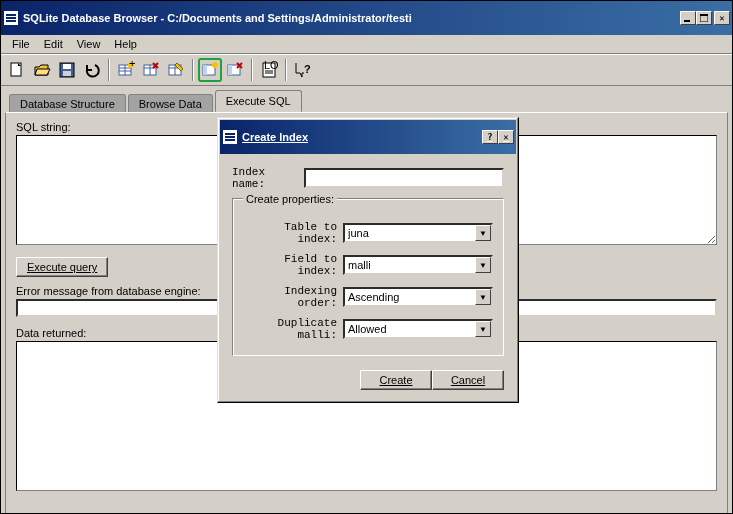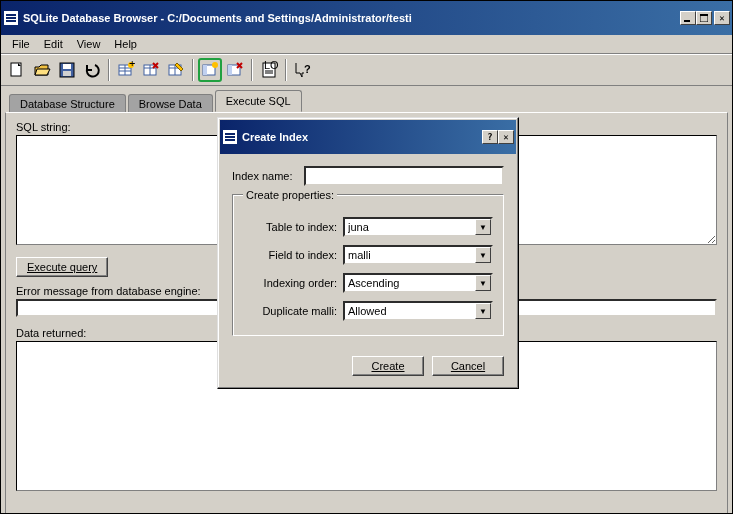--- a/index.html
+++ b/index.html
@@ -23,30 +23,30 @@
 .tab.active { background: #d4d0c8; border-bottom: 1px solid #d4d0c8; z-index: 2; font-weight: normal; padding: 4px 10px; top: 0; }
 
 .tab-content { border: 1px solid #808080; border-top: 1px solid #fff; margin: 0 4px; padding: 8px 10px; background: #d4d0c8; height: 428px; position: relative; }
 
 .field-label { margin-bottom: 2px; }
 .textarea-box { width: 100%; height: 100px; background: #fff; border: 1px inset #808080; border-top-color: #404040; border-left-color: #404040; }
 .btn { padding: 3px 10px; background: #d4d0c8; border: 1px solid #404040; border-top-color: #fff; border-left-color: #fff; box-shadow: inset -1px -1px 0 #808080; cursor: pointer; min-width: 72px; text-align: center; text-decoration: underline; }
 .text-input { height: 18px; background: #fff; border: 2px inset #d4d0c8; border-top-color: #808080; border-left-color: #808080; width: 100%; }
 
 .dialog { position: absolute; left: 216px; top: 116px; width: 302px; background: #d4d0c8; border: 1px solid #dfdfdf; border-right-color: #000; border-bottom-color: #000; box-shadow: inset -1px -1px 0 #808080, inset 1px 1px 0 #fff; z-index: 100; }
-.dialog .titlebar { margin: 2px; }
+.dialog .titlebar { margin: 2px; text-decoration: underline; }
 .dialog-body { padding: 10px 14px 12px 14px; }
 .form-row { display: flex; align-items: center; margin-bottom: 8px; }
-.form-row label { width: 100px; text-align: right; padding-right: 6px; }
+.form-row label { width: 100px; text-align: right; padding-right: 6px; font-family: Liberation Mono, monospace; }
 .fieldset { border: 1px solid #808080; border-right-color: #fff; border-bottom-color: #fff; box-shadow: inset 1px 1px 0 #fff; padding: 10px 10px 6px 10px; margin-top: 4px; }
 .fieldset-legend { position: relative; top: -16px; background: #d4d0c8; padding: 0 3px; display: inline-block; margin-bottom: -10px; }
 .combo { position: relative; flex: 1; }
 .combo-input { width: 100%; height: 20px; background: #fff; border: 2px inset #d4d0c8; border-top-color: #808080; border-left-color: #808080; padding: 1px 18px 1px 3px; }
 .combo-btn { position: absolute; right: 2px; top: 2px; width: 16px; height: 16px; background: #d4d0c8; border: 1px solid #fff; border-right-color: #404040; border-bottom-color: #404040; display: flex; align-items: center; justify-content: center; font-size: 8px; cursor: pointer; }
-.dialog-btns { display: flex; justify-content: flex-end; gap: 8px; margin-top: 20px; }
+.dialog-btns { display: flex; justify-content: flex-end; gap: 0; margin-top: 14px; }
 
 svg { display: block; }
 </style>
 </head>
 <body>
 
 <div class="titlebar">
   <span class="titlebar-icon">
     <svg width="14" height="14">
         <rect x="0" y="0" width="14" height="14" fill="#fff"></rect>

